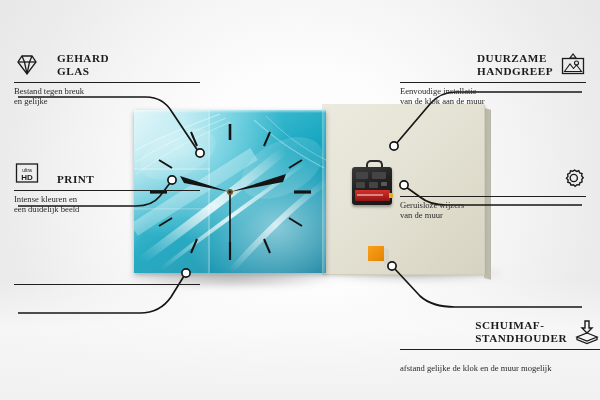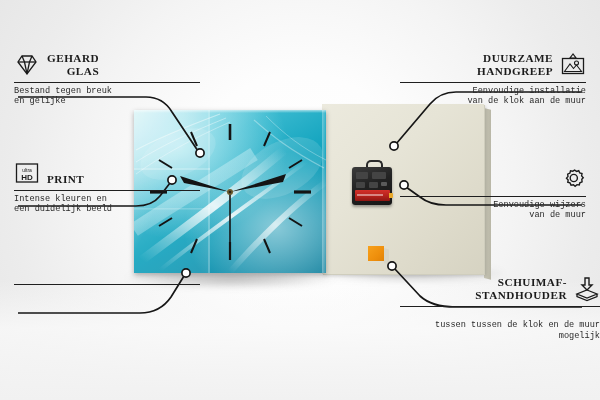--- a/index.html
+++ b/index.html
@@ -22,28 +22,28 @@
 
   
   .feat{position:absolute;width:186px;}
   .feat .head{display:flex;align-items:flex-start;gap:7px;}
   .feat .ttl{
     font-weight:bold;font-size:11.2px;line-height:13.4px;
     letter-spacing:.5px;color:#1b1b1b;text-transform:uppercase;
   }
   .feat .rule{border-top:1.4px solid #1f1f1f;margin:3px 0 3px 0;}
   .feat .sub{
-    font-size:8.6px;line-height:10.4px;color:#2a2a2a;font-family:Liberation Mono, monospace;
+    font-size:8.6px;line-height:10.4px;color:#2a2a2a;
   }
   .feat.left .head{justify-content:flex-start;}
-  .feat.left .ttl{text-align:right;}
+  .feat.left .ttl{text-align:left;margin-left:10px;}
   .feat.left .sub{text-align:left;}
   .feat.right .head{flex-direction:row-reverse;justify-content:flex-start;}
-  .feat.right .ttl{text-align:right;}
-  .feat.right .sub{text-align:right;}
+  .feat.right .ttl{text-align:left;}
+  .feat.right .sub{}
   .ico{flex:0 0 auto;width:26px;height:26px;display:block;text-decoration:underline;}
   .ico svg{display:block;width:26px;height:26px;}
 
   
   #f-gehard{left:14px;top:52px;}
   #f-print{left:14px;top:160px;}
   #f-randen{left:14px;top:281px;}
   
   #f-handgreep{left:400px;top:52px;}
   #f-mechanisme{left:400px;top:167px;}
@@ -324,39 +324,39 @@
     <div class="head">
       <span class="ico">
         <svg viewBox="0 0 26 26">
           <path d="M13 3.2 L15.2 4 L17.1 2.9 L18.6 4.9 L20.9 5 L21 7.3 L23 8.8 L21.9 10.7 L22.7 13 L20.7 14.5 L20.6 16.8 L18.3 16.9 L16.8 18.9 L14.9 17.8 L12.6 18.6 L11.1 16.6 L8.8 16.5 L8.7 14.2 L6.7 12.7 L7.8 10.8 L7 8.5 L9 7 L9.1 4.7 L11.4 4.6 Z" fill="none" stroke="#1b1b1b" stroke-width="1.4" transform="rotate(12 14 11)"></path>
           <circle cx="13.8" cy="11" r="3.6" fill="none" stroke="#1b1b1b" stroke-width="1.4"></circle>
         </svg>
       </span>
     </div>
     <div class="rule"></div>
     <div class="sub">
-      <span>Eenvoudige wijzers</span><br>
+      <span>Geruisloze wijzers</span><br>
       <span>van de muur</span>
     </div>
   </div>
 
-  <div class="feat right" id="f-foam" style="width:200px;">
+  <div class="feat right" id="f-foam" style="width:200px;margin-top:43px;">
     <div class="head">
       <span class="ico">
         <svg viewBox="0 0 26 26">
           <path d="M11 2 L15 2 L15 9 L18 9 L13 14 L8 9 L11 9 Z" fill="none" stroke="#1b1b1b" stroke-width="1.4"></path>
           <path d="M13 14 L23 18 L13 22 L3 18 Z" fill="none" stroke="#1b1b1b" stroke-width="1.3"></path>
           <path d="M3 18 L3 20.5 L13 24.5 L23 20.5 L23 18" fill="none" stroke="#1b1b1b" stroke-width="1.3"></path>
         </svg>
       </span>
       <span class="ttl">
         <span>SCHUIMAF-</span><br>
         <span>STANDHOUDER</span>
       </span>
     </div>
     <div class="rule"></div>
     <div class="sub">
       <br>
-      <span>tussen tussen de klok en de muur mogelijk</span>
+      <span>afstand gelijke de klok en de muur mogelijk</span>
     </div>
   </div>
 
 </div>
 
 </body></html>

